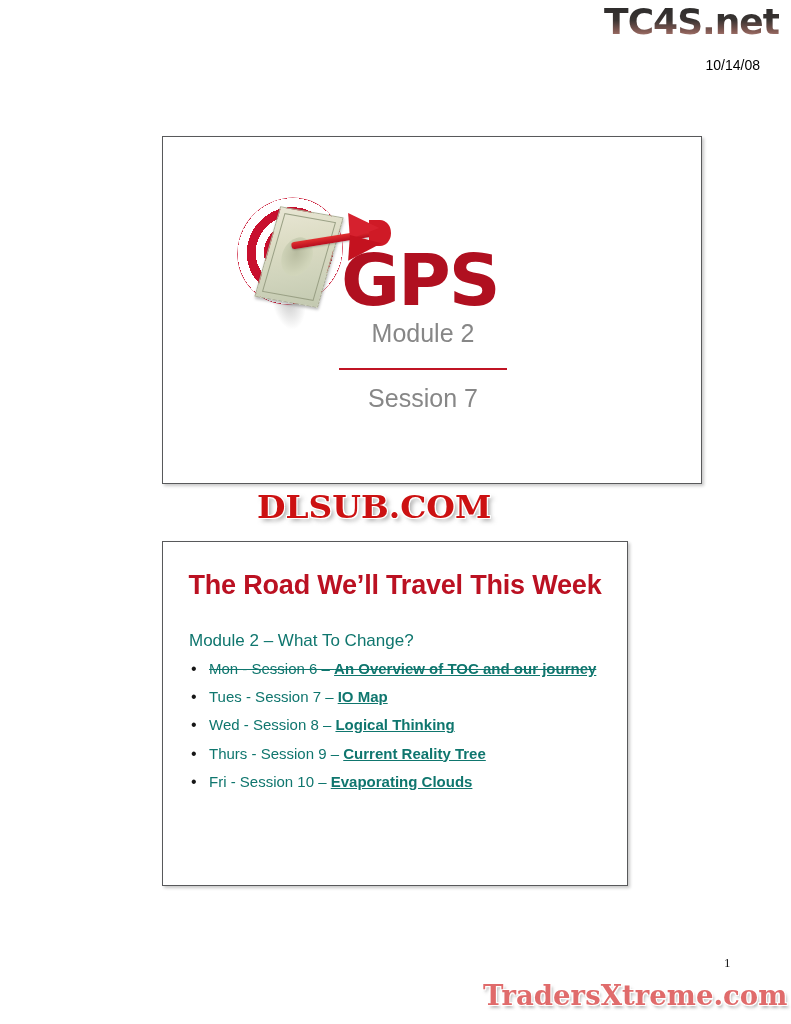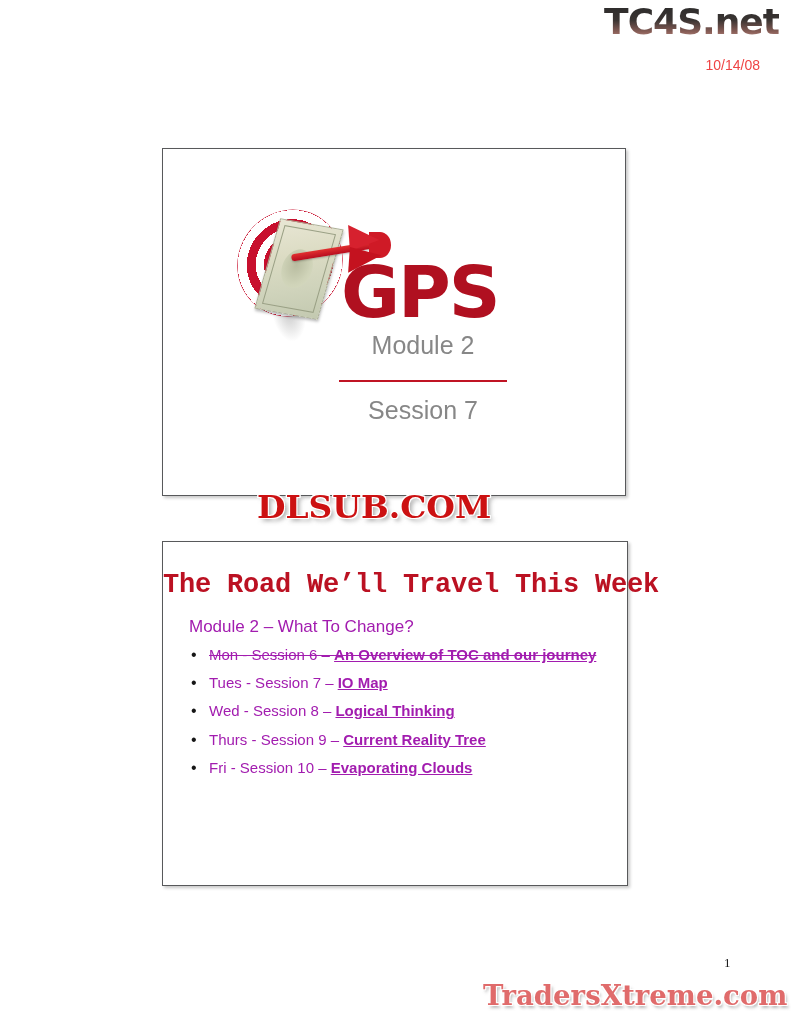--- a/index.html
+++ b/index.html
@@ -32,36 +32,36 @@
     -webkit-text-fill-color: transparent;
     text-shadow: none;
     white-space: nowrap;
   }
   .header-date {
     position: absolute;
     top: 57px;
     right: 31px;
     font-family: "Liberation Sans", sans-serif;
     font-size: 14px;
-    color: #ef4444;
+    color: #000000;
     white-space: nowrap;
   }
 
   
   .slide {
     position: absolute;
     background: #ffffff;
     border: 1px solid #58595b;
     box-shadow: 2px 2px 3px rgba(0,0,0,0.22);
     box-sizing: border-box;
   }
   #slide-one {
     left: 162px;
-    top: 148px;
-    width: 464px;
+    top: 136px;
+    width: 540px;
     height: 348px;
   }
   #slide-two {
     left: 162px;
     top: 541px;
     width: 466px;
     height: 345px;
   }
 
   
@@ -228,35 +228,35 @@
     transform-origin: left center;
   }
 
   
   .slide2-title {
     position: absolute;
     left: 0px;
     top: 28px;
     width: 100%;
     text-align: center;
-    font-family: Liberation Mono, monospace;
+    font-family: Liberation Sans, sans-serif;
     font-size: 27px;
     font-weight: bold;
     color: #bb1122;
     letter-spacing: -0.2px;
     white-space: nowrap;
   }
   .slide2-body {
     position: absolute;
     left: 24px;
-    top: 74px;
+    top: 88px;
     right: 18px;
     font-family: "Liberation Sans", sans-serif;
     font-size: 17px;
-    color: #a21caf;
+    color: #0f766e;
   }
   .body-lead {
     margin: 0 0 8px 2px;
     font-size: 17px;
     line-height: 1.25;
   }
   ul.agenda {
     list-style: none;
     margin: 0;
     padding: 0;

